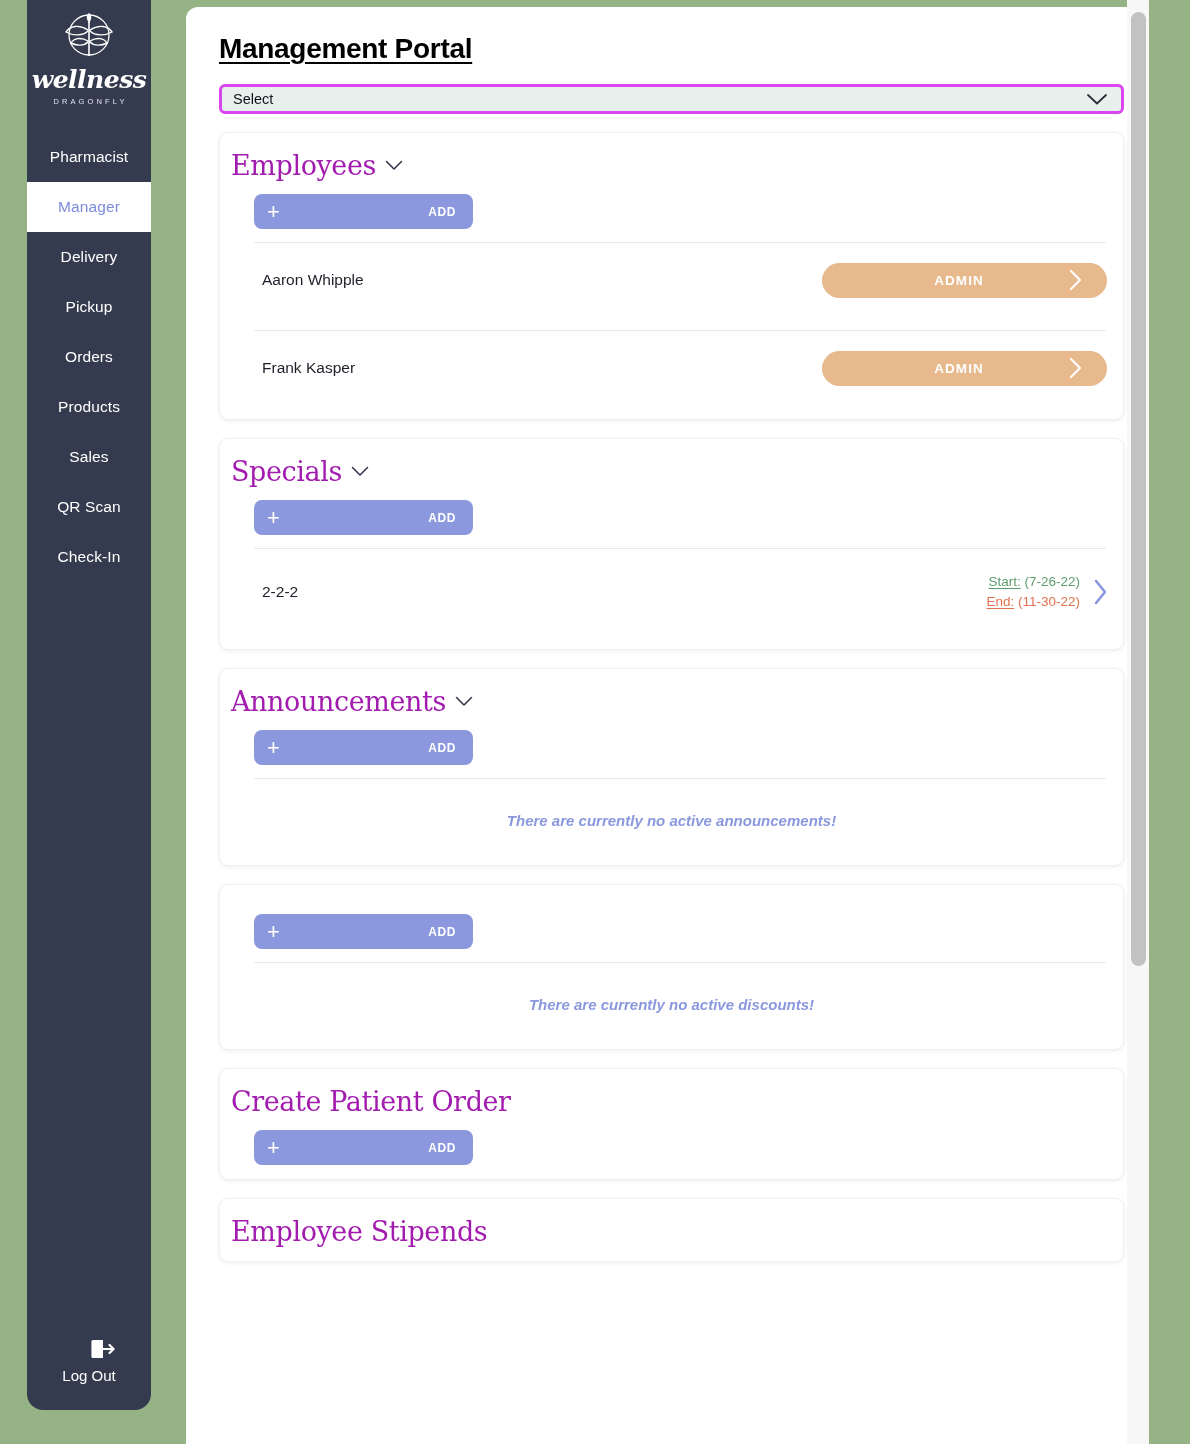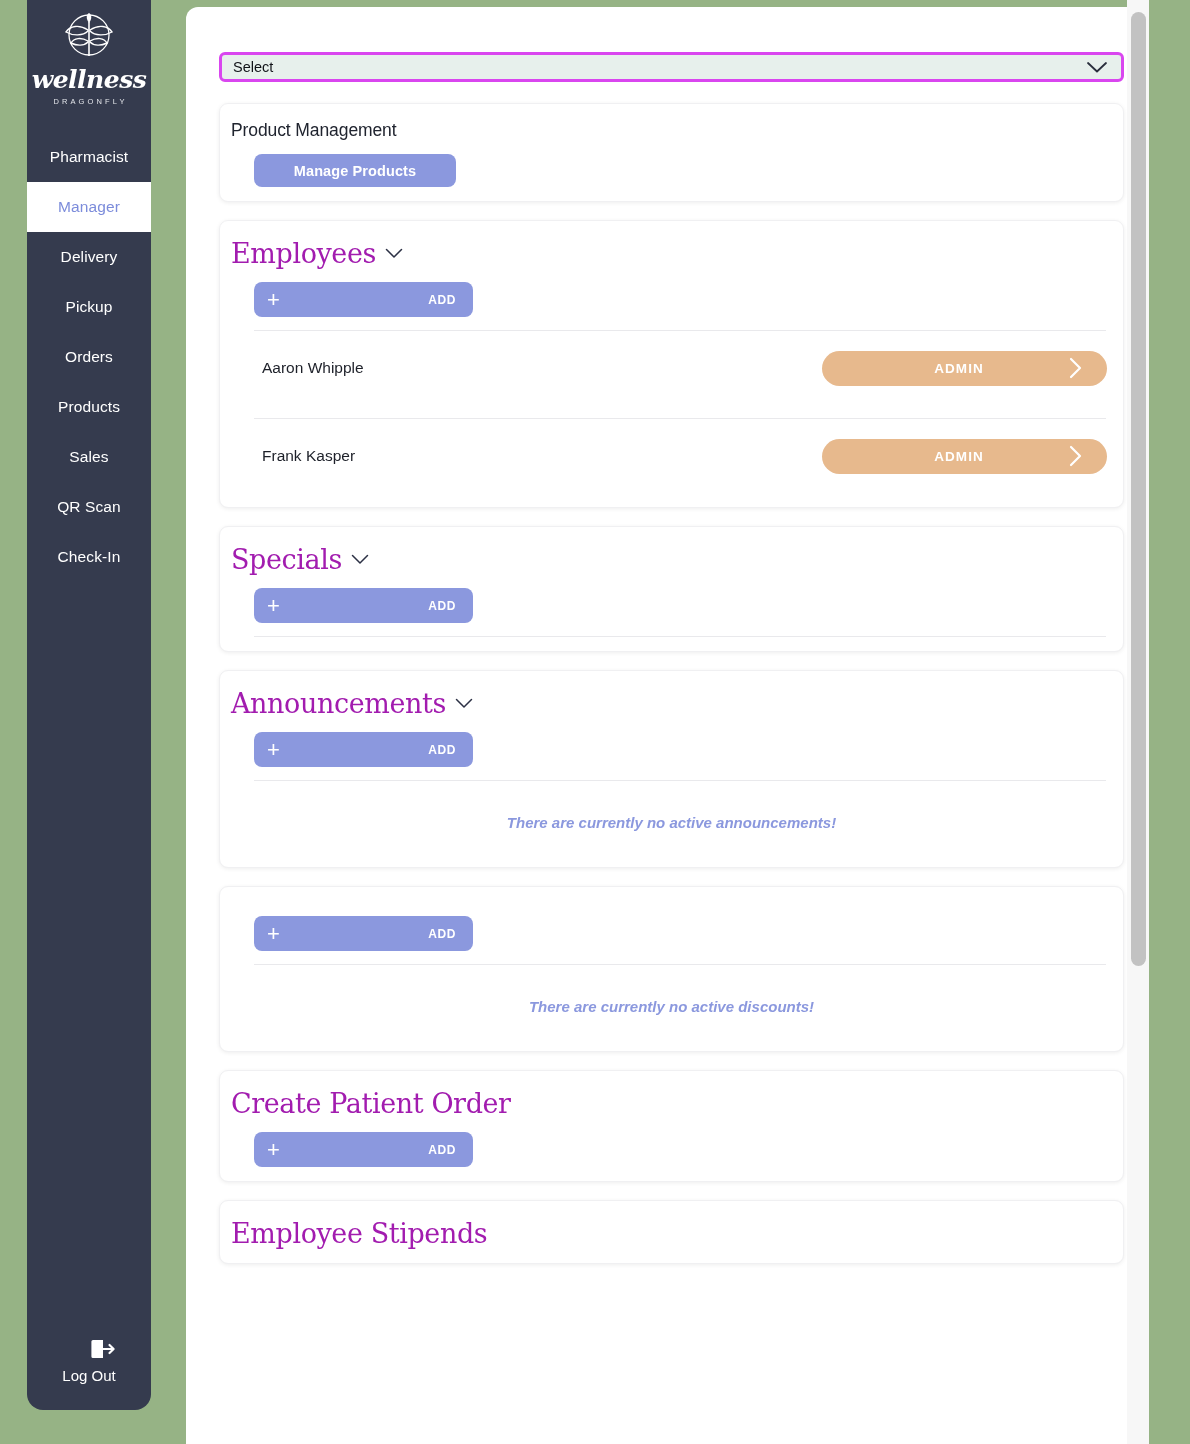--- a/index.html
+++ b/index.html
@@ -366,32 +366,29 @@
         <path d="M13 11 H23" stroke="#ffffff" stroke-width="2.2" fill="none"></path>
         <path d="M19.5 7 L23.6 11 L19.5 15" stroke="#ffffff" stroke-width="2.2" fill="none" stroke-linecap="round" stroke-linejoin="round"></path>
       </svg>
       <div class="logout-label">Log Out</div>
     </div>
   </nav>
 
   <main id="main">
     <div class="main-inner">
 
+      <h1 class="page-title">Management Portal</h1>
 
       <div class="select-box">
         <span class="select-value">Select</span>
         <svg class="chev-svg" width="22" height="13" viewBox="0 0 22 13">
           <path d="M2 2 L11 10.5 L20 2" stroke="#2a2f3d" stroke-width="1.8" fill="none" stroke-linecap="round" stroke-linejoin="round"></path>
         </svg>
       </div>
 
-      <section class="card first">
-        <div class="card-title-plain">Product Management</div>
-        <button class="btn-primary manage-btn">Manage Products</button>
-      </section>
 
       <section class="card">
         <div class="section-title">
           <span>Employees</span>
           <svg width="18" height="11" viewBox="0 0 18 11">
             <path d="M1.5 1.5 L9 9 L16.5 1.5" stroke="#2c3145" stroke-width="1.5" fill="none" stroke-linecap="round" stroke-linejoin="round"></path>
           </svg>
         </div>
         <button class="btn-primary add-btn">
           <span class="add-plus">+</span>
@@ -427,20 +424,32 @@
           <svg width="18" height="11" viewBox="0 0 18 11">
             <path d="M1.5 1.5 L9 9 L16.5 1.5" stroke="#2c3145" stroke-width="1.5" fill="none" stroke-linecap="round" stroke-linejoin="round"></path>
           </svg>
         </div>
         <button class="btn-primary add-btn">
           <span class="add-plus">+</span>
           <span class="add-label">ADD</span>
         </button>
         <div class="divider"></div>
 
+        <div class="special-row">
+          <span class="row-name">2-2-2</span>
+          <div class="special-right">
+            <div class="dates">
+              <div class="date-start"><span class="date-key">Start:</span><span> (7-26-22)</span></div>
+              <div class="date-end"><span class="date-key">End:</span><span> (11-30-22)</span></div>
+            </div>
+            <svg width="18" height="30" viewBox="0 0 18 30">
+              <path d="M4 4 L13 15 L4 26" stroke="#8b98de" stroke-width="2.6" fill="none" stroke-linecap="round" stroke-linejoin="round"></path>
+            </svg>
+          </div>
+        </div>
       </section>
 
       <section class="card">
         <div class="section-title">
           <span>Announcements</span>
           <svg width="18" height="11" viewBox="0 0 18 11">
             <path d="M1.5 1.5 L9 9 L16.5 1.5" stroke="#2c3145" stroke-width="1.5" fill="none" stroke-linecap="round" stroke-linejoin="round"></path>
           </svg>
         </div>
         <button class="btn-primary add-btn">

